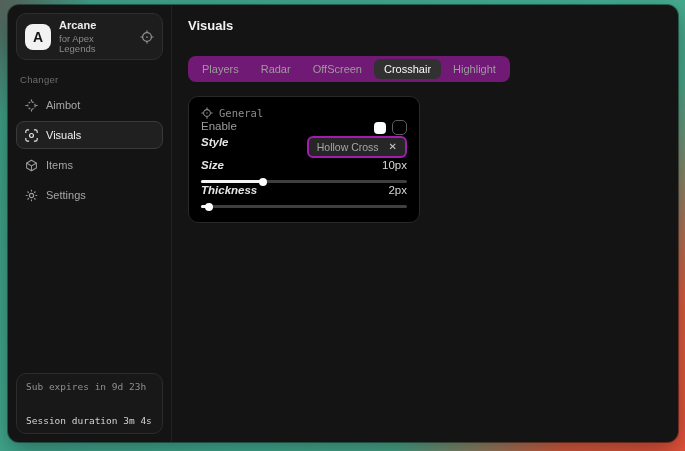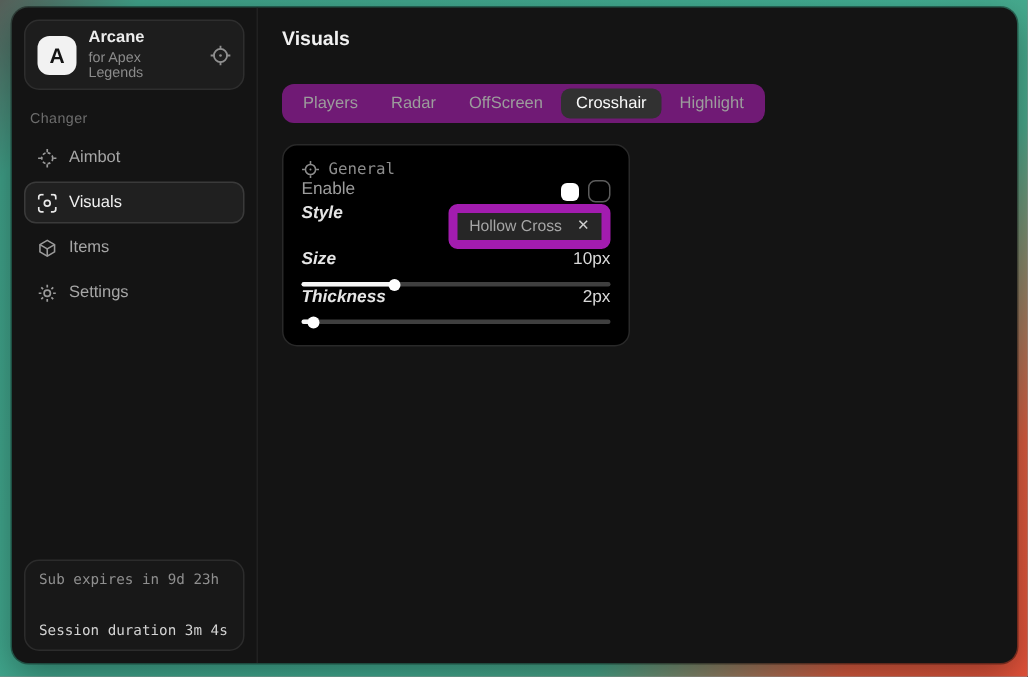--- a/index.html
+++ b/index.html
@@ -45,21 +45,21 @@
     border:1px solid #292929;border-radius:10px;padding:10px 12px 14px;}
   .panel-header{display:flex;gap:6px;align-items:center;color:#8d8d8d;font-size:10.5px;
     font-family:"DejaVu Sans Mono",monospace;}
   .row{display:flex;justify-content:space-between;align-items:flex-start;margin-top:1px;}
   .label-dim{color:#9d9d9d;font-size:11.5px;}
   .label-strong{color:#e5e5e5;font-size:11.5px;font-weight:bold;font-style:italic;}
   .value{color:#d8d8d8;font-size:11.5px;}
   .enable-controls{display:flex;gap:6px;align-items:center;}
   .swatch{width:12px;height:12px;border-radius:4px;cursor:pointer;}
   .checkbox{width:15px;height:15px;border:1.5px solid #5c5c5c;border-radius:5px;box-sizing:border-box;cursor:pointer;}
-  .chip{display:flex;align-items:center;gap:10px;background:#262626;border:6px solid #a21caf;
+  .chip{display:flex;align-items:center;gap:10px;background:#262626;border:2px solid #a21caf;
     border-radius:6px;padding:3px 8px;cursor:pointer;}
   .chip-text{color:#a6a6a6;font-size:10.5px;}
   .chip-x{color:#cdcdcd;font-size:10px;line-height:1;}
   .slider{position:relative;height:3px;background:#3f3f3f;border-radius:2px;margin-top:9px;cursor:pointer;}
   .slider-fill{position:absolute;left:0;top:0;height:100%;background:#f5f5f5;border-radius:2px;}
   .slider-thumb{position:absolute;right:-4px;top:50%;transform:translateY(-50%);
     width:8px;height:8px;background:#ffffff;border-radius:50%;}
   svg{display:block;}
 </style>
 </head>

